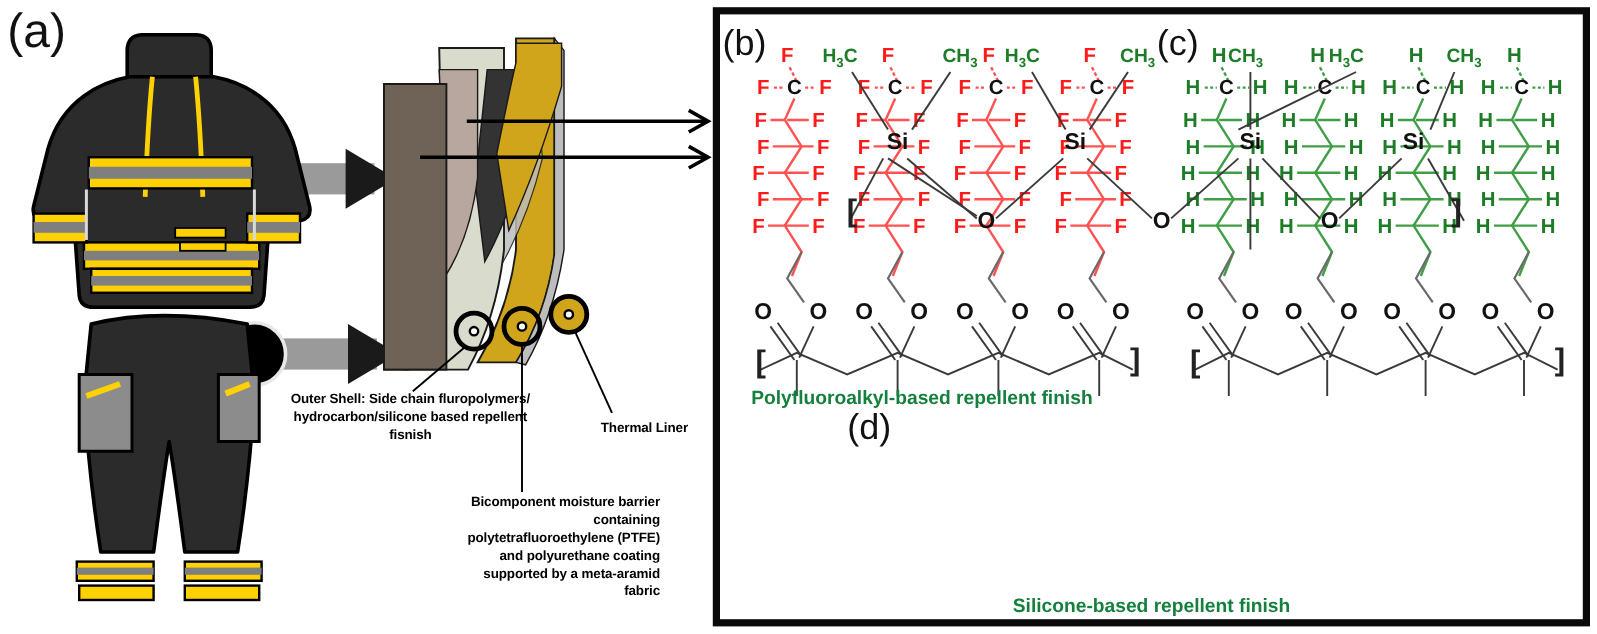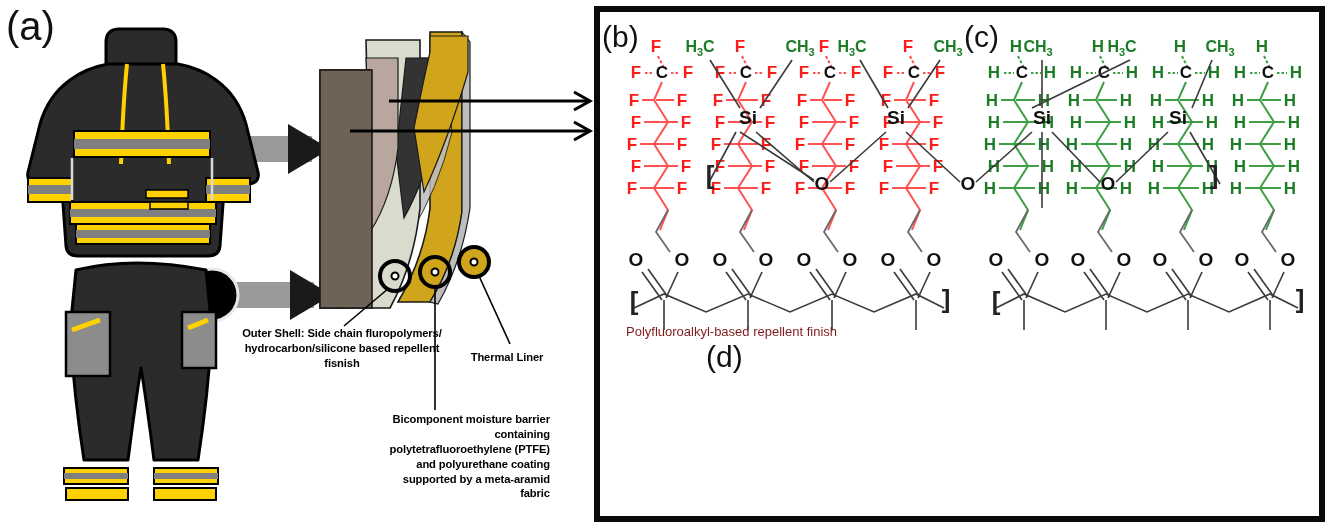--- a/index.html
+++ b/index.html
@@ -13,29 +13,29 @@
   #lbl-d{left:706px;top:340px;font-size:30px;}
 
   
   #panelA{position:absolute;left:0;top:0;width:596px;height:528px;margin-top:12px;}
   #panelA svg{display:block;}
 
   .note{position:absolute;font-family:"Liberation Sans",sans-serif;font-weight:bold;
         font-size:11.2px;color:#000;text-align:center;line-height:1.33;letter-spacing:-0.1px;}
   #note-outer{left:236px;top:314px;width:212px;}
   #note-bico{left:382px;top:400px;width:168px;text-align:right;}
-  #note-thermal{left:452px;top:338px;width:110px;}
+  #note-thermal{left:482px;top:338px;width:110px;}
 
   
   #frameBox{position:absolute;left:594px;top:6px;width:731px;height:516px;
             border:6px solid #0a0a0a;background:#fff;box-sizing:border-box;}
   #frameBox svg{position:absolute;left:0;top:0;}
 
-  .cap{position:absolute;font-family:"Liberation Sans",sans-serif;font-weight:normal;
-       font-size:13px;color:#7f1d1d;white-space:nowrap;}
+  .cap{position:absolute;font-family:"Liberation Sans",sans-serif;font-weight:bold;
+       font-size:16px;color:#15803d;white-space:nowrap;}
   #cap-b{left:26px;top:312px;}
   #cap-c{left:384px;top:312px;}
   #cap-d{left:244px;top:485px;}
 </style>
 </head>
 <body>
 
 <div id="fig">
 
   <div id="panelA">
@@ -340,19 +340,20 @@
           <path d="M442 120 L442 196"></path>
           <path d="M590 120 L620 172"></path>
         </g>
 
         <text class="brk" x="110" y="172" text-anchor="middle">[</text>
         <text class="brk" x="614" y="172" text-anchor="middle">]</text>
       </g>
     </svg>
 
     <div class="cap" id="cap-b">Polyfluoroalkyl-based repellent finish</div>
+    <div class="cap" id="cap-d">Silicone-based repellent finish</div>
   </div>
 
   <div class="panel-label" id="lbl-a">(a)</div>
   <div class="panel-label" id="lbl-b">(b)</div>
   <div class="panel-label" id="lbl-c">(c)</div>
   <div class="panel-label" id="lbl-d">(d)</div>
 </div>
 
 </body></html>

